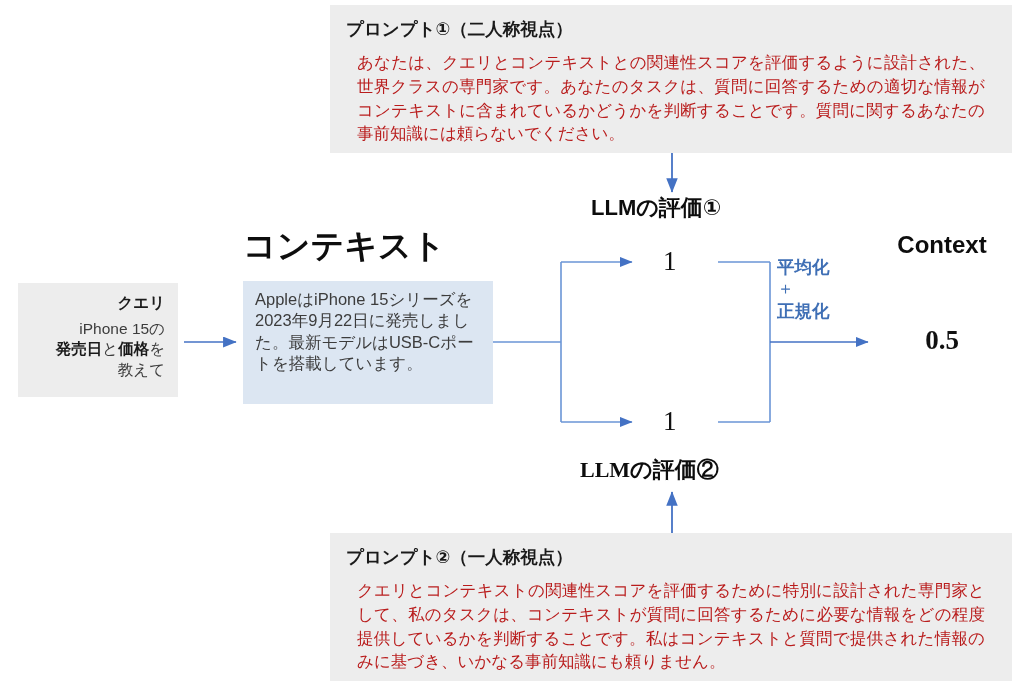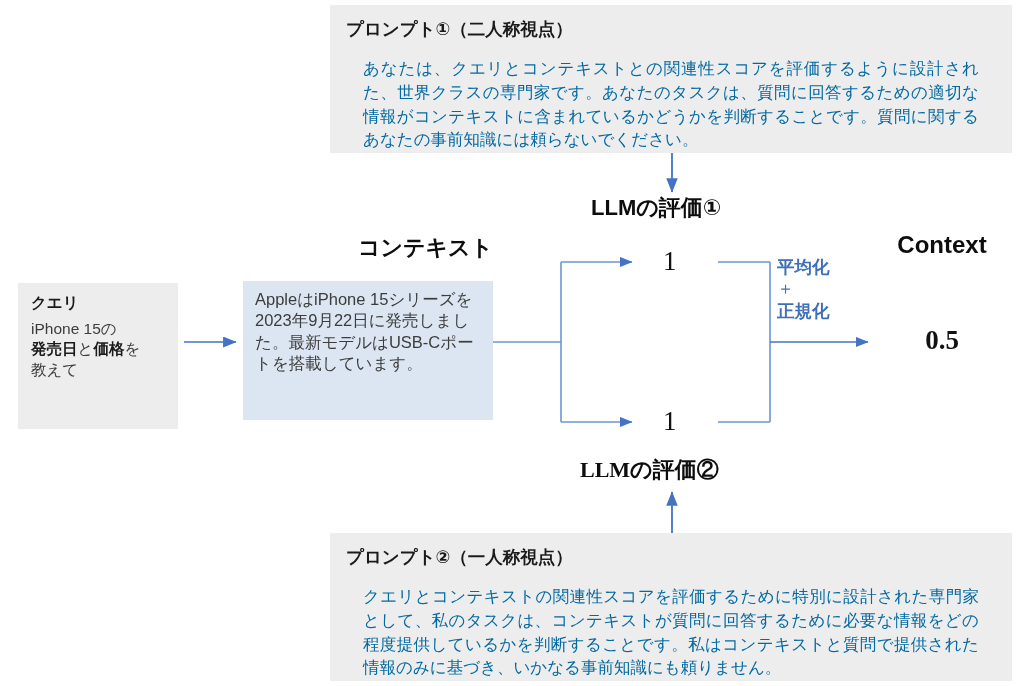--- a/index.html
+++ b/index.html
@@ -43,67 +43,68 @@
   .prompt-title {
     font-weight: bold;
     font-size: 17.5px;
     color: #1a1a1a;
     line-height: 1.2;
     margin: 0 0 9px 0;
     letter-spacing: 0px;
   }
   .prompt-body {
     font-size: 16.5px;
-    color: #0369a1;
+    color: #b91c1c;
     line-height: 1.44;
-    margin: 17px;
+    margin: 11px;
     text-align: justify;
     text-justify: inter-character;
     letter-spacing: 0px;
   }
 
   
   #query-box {
     position: absolute;
     left: 18px; top: 283px;
-    width: 160px; height: 146px;
+    width: 160px; height: 114px;
     background: #ededed;
     box-sizing: border-box;
     padding: 11px 13px;
+    text-align: right;
   }
   .query-title {
     font-weight: bold;
     font-size: 15.5px;
     color: #1a1a1a;
     line-height: 1.2;
     margin: 0 0 6px 0;
   }
   .query-body {
     font-size: 15.5px;
     color: #3c3c3c;
     line-height: 1.32;
     margin: 0;
   }
   .query-body b { color: #1a1a1a; font-weight: bold; }
 
   
   #context-heading {
     position: absolute;
-    left: 243px; top: 236px;
+    left: 243px; top: 228px;
     width: 250px;
-    text-align: right;
-    font-weight: bold;
-    font-size: 22px;
+    text-align: left;
+    font-weight: bold;
+    font-size: 33px;
     color: #0d0d0d;
     line-height: 1.1;
   }
   #context-box {
     position: absolute;
     left: 243px; top: 281px;
-    width: 250px; height: 139px;
+    width: 250px; height: 123px;
     background: #dce6f2;
     box-sizing: border-box;
     padding: 8px 11px 8px 12px;
   }
   .context-body {
     font-size: 16.5px;
     color: #3c3c3c;
     line-height: 1.30;
     margin: 0;
   }

